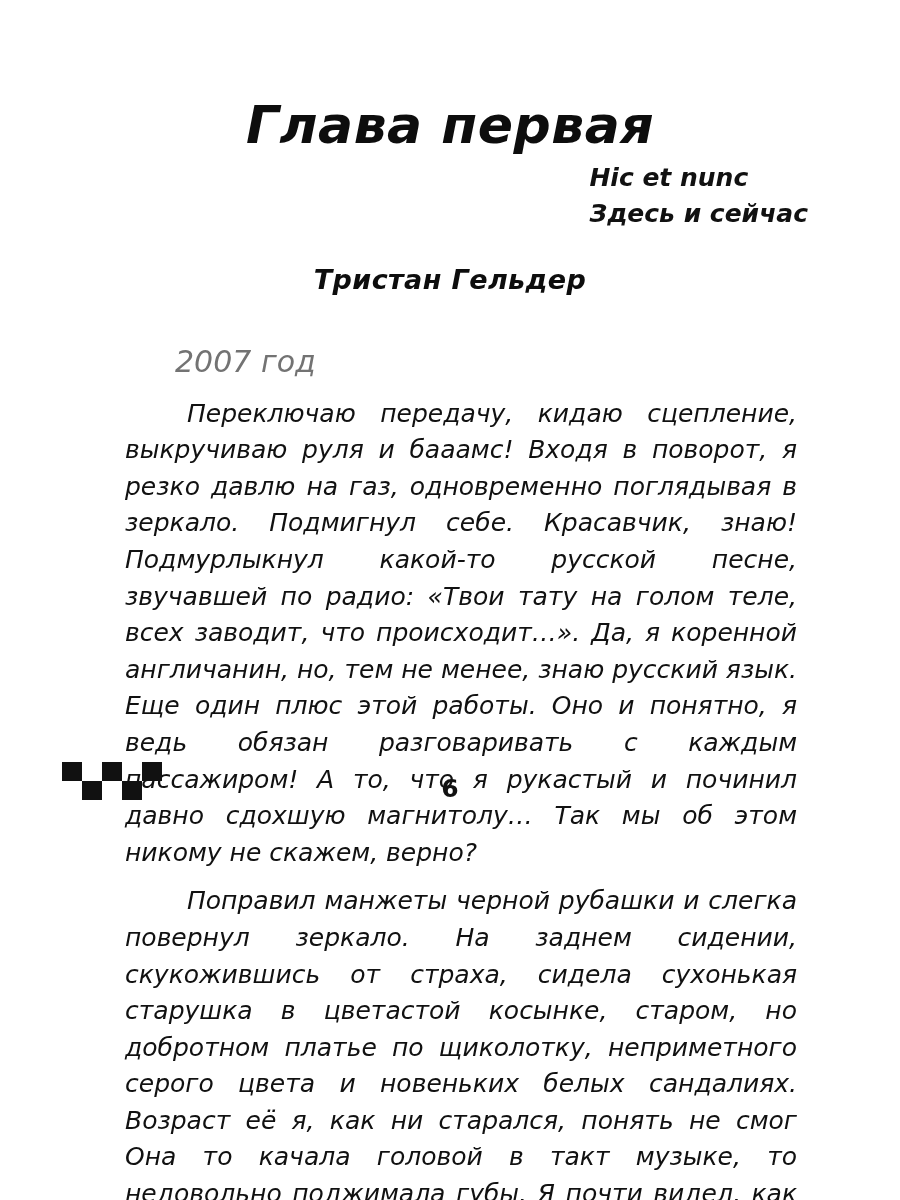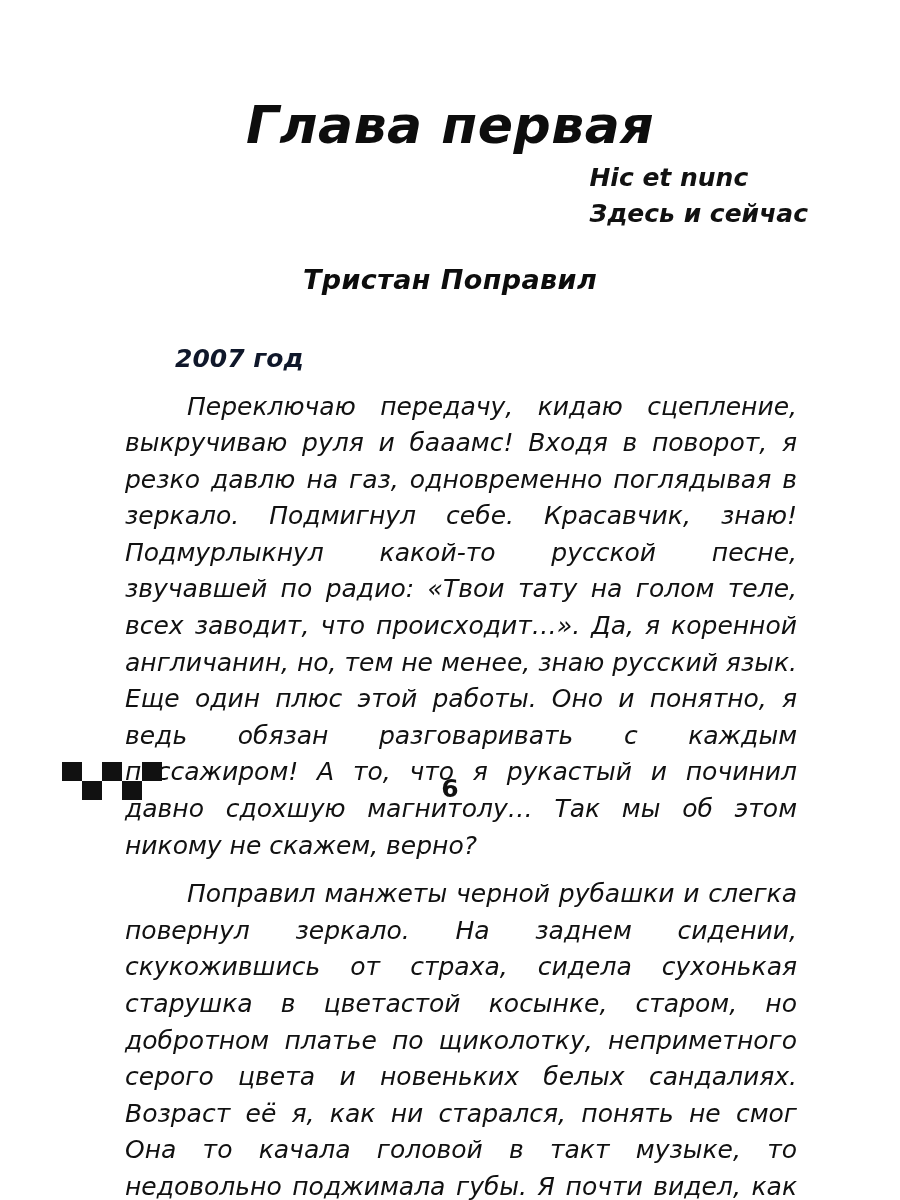--- a/index.html
+++ b/index.html
@@ -81,24 +81,24 @@
 
   
   .body-block {
     position: absolute;
     left: 113px;
     top: 341px;
     width: 696px;
   }
 
   .year-line {
-    font-size: 25px;
+    font-size: 30px;
     font-style: italic;
-    font-weight: 700;
-    color: #0f172a;
+    font-weight: 400;
+    color: #737373;
     margin: 0 0 4px 0;
     padding-left: 62px;
     line-height: 1.42;
   }
 
   p.para {
     margin: 12px;
     font-size: 25px;
     font-style: italic;
     font-weight: 400;
@@ -157,21 +157,21 @@
 
 <div class="page">
 
   <h1 class="chapter-title">Глава первая</h1>
 
   <div class="epigraph">
     <span class="latin">Hic et nunc</span>
     <span class="translation">Здесь и сейчас</span>
   </div>
 
-  <div class="speaker-name">Тристан Поправил</div>
+  <div class="speaker-name">Тристан Гельдер</div>
 
   <div class="body-block">
     <div class="year-line">2007 год</div>
     <p class="para">Переключаю передачу, кидаю сцепление, выкручиваю руля и бааамс! Входя в поворот, я резко давлю на газ, одновременно поглядывая в зеркало. Подмигнул себе. Красавчик, знаю! Подмурлыкнул какой-то русской песне, звучавшей по радио: «Твои тату на голом теле, всех заводит, что происходит…». Да, я коренной англичанин, но, тем не менее, знаю русский язык. Еще один плюс этой работы. Оно и понятно, я ведь обязан разговаривать с каждым пассажиром! А то, что я рукастый и починил давно сдохшую магнитолу… Так мы об этом никому не скажем, верно?</p>
     <p class="para">Поправил манжеты черной рубашки и слегка повернул зеркало. На заднем сидении, скукожившись от страха, сидела сухонькая старушка в цветастой косынке, старом, но добротном платье по щиколотку, неприметного серого цвета и новеньких белых сандалиях. Возраст её я, как ни старался, понять не смог Она то качала головой в такт музыке, то недовольно поджимала губы. Я почти видел, как у нее в голове проносится: «Ну что за непотребство?!»</p>
   </div>
 
   <div class="footer">
     <div class="checker">
       <span class="sq r0 c0"></span>

